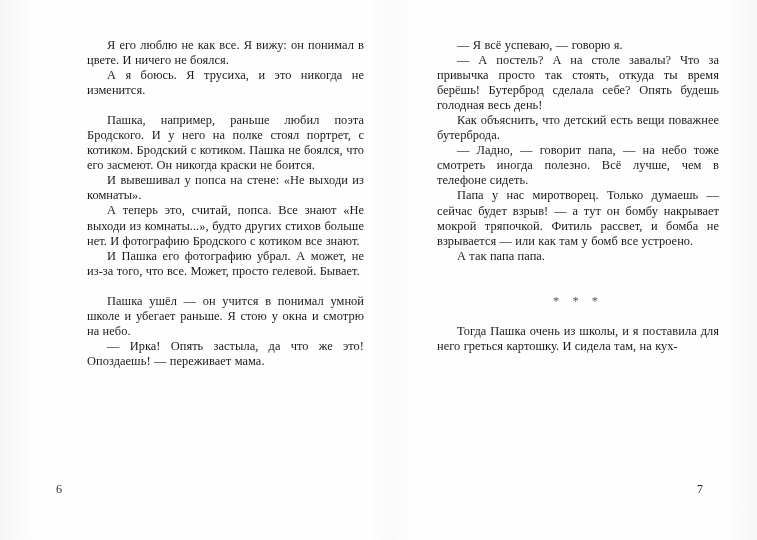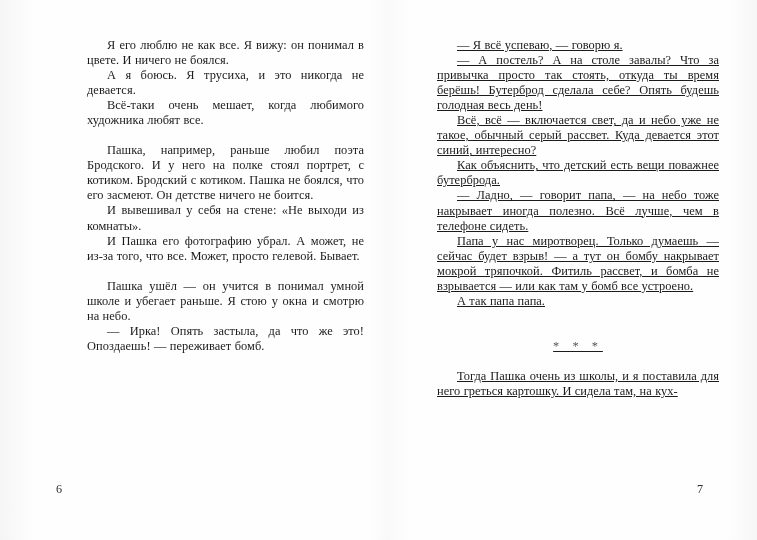--- a/index.html
+++ b/index.html
@@ -54,21 +54,21 @@
   }
   .page-left  { left: 0;   width: 380px; }
   .page-right { left: 380px; width: 377px; }
 
   .textblock {
     position: absolute;
     top: 38px;
   }
   .page-left .textblock  { left: 55px;  width: 277px; margin-left: 32px; }
   .page-right .textblock { left: 437px; width: 282px; }
-  .page-right .textblock { left: 57px;  width: 282px; text-decoration: underline; }
+  .page-right .textblock { left: 57px;  width: 282px; }
 
   p.para {
     margin: 0;
     text-indent: 20px;
     text-align: justify;
     font-size: 12.4px;
     line-height: 15.05px;
     letter-spacing: 0.05px;
     -webkit-font-smoothing: antialiased;
     word-spacing: 0.2px;
@@ -102,40 +102,39 @@
 
 <div class="spread">
 
   <div class="scan-shade-left"></div>
   <div class="gutter-shade"></div>
   <div class="scan-shade-right"></div>
 
   <div class="page page-left">
     <div class="textblock" id="left-textblock">
         <p class="para">Я его люблю не как все. Я вижу: он понимал в цвете. И ничего не боялся.</p>
-        <p class="para">А я боюсь. Я трусиха, и это никогда не девается.</p>
-        <p class="para">Всё-таки очень мешает, когда любимого художника любят все.</p>
+        <p class="para">А я боюсь. Я трусиха, и это никогда не изменится.</p>
         <div class="section-gap"></div>
-        <p class="para">Пашка, например, раньше любил поэта Бродского. И у него на полке стоял портрет, с котиком. Бродский с котиком. Пашка не боялся, что его засмеют. Он детстве ничего не боится.</p>
-        <p class="para">И вывешивал у себя на стене: «Не выходи из комнаты».</p>
+        <p class="para">Пашка, например, раньше любил поэта Бродского. И у него на полке стоял портрет, с котиком. Бродский с котиком. Пашка не боялся, что его засмеют. Он никогда краски не боится.</p>
+        <p class="para">И вывешивал у попса на стене: «Не выходи из комнаты».</p>
+        <p class="para">А теперь это, считай, попса. Все знают «Не выходи из комнаты...», будто других стихов больше нет. И фотографию Бродского с котиком все знают.</p>
         <p class="para">И Пашка его фотографию убрал. А может, не из-за того, что все. Может, просто гелевой. Бывает.</p>
         <div class="section-gap"></div>
         <p class="para">Пашка ушёл — он учится в понимал умной школе и убегает раньше. Я стою у окна и смотрю на небо.</p>
-        <p class="para">— Ирка! Опять застыла, да что же это! Опоздаешь! — переживает бомб.</p>
+        <p class="para">— Ирка! Опять застыла, да что же это! Опоздаешь! — переживает мама.</p>
       </div>
     <div class="folio folio-left">6</div>
   </div>
 
   <div class="page page-right">
     <div class="textblock" id="right-textblock">
         <p class="para">— Я всё успеваю, — говорю я.</p>
         <p class="para">— А постель? А на столе завалы? Что за привычка просто так стоять, откуда ты время берёшь! Бутерброд сделала себе? Опять будешь голодная весь день!</p>
-        <p class="para">Всё, всё — включается свет, да и небо уже не такое, обычный серый рассвет. Куда девается этот синий, интересно?</p>
         <p class="para">Как объяснить, что детский есть вещи поважнее бутерброда.</p>
-        <p class="para">— Ладно, — говорит папа, — на небо тоже накрывает иногда полезно. Всё лучше, чем в телефоне сидеть.</p>
+        <p class="para">— Ладно, — говорит папа, — на небо тоже смотреть иногда полезно. Всё лучше, чем в телефоне сидеть.</p>
         <p class="para">Папа у нас миротворец. Только думаешь — сейчас будет взрыв! — а тут он бомбу накрывает мокрой тряпочкой. Фитиль рассвет, и бомба не взрывается — или как там у бомб все устроено.</p>
         <p class="para">А так папа папа.</p>
         <div class="section-gap"></div>
         <div class="section-gap"></div>
         <div class="separator">* * *</div>
         <div class="section-gap"></div>
         <p class="para">Тогда Пашка очень из школы, и я поставила для него греться картошку. И сидела там, на кух-</p>
       </div>
     <div class="folio folio-right">7</div>
   </div>

